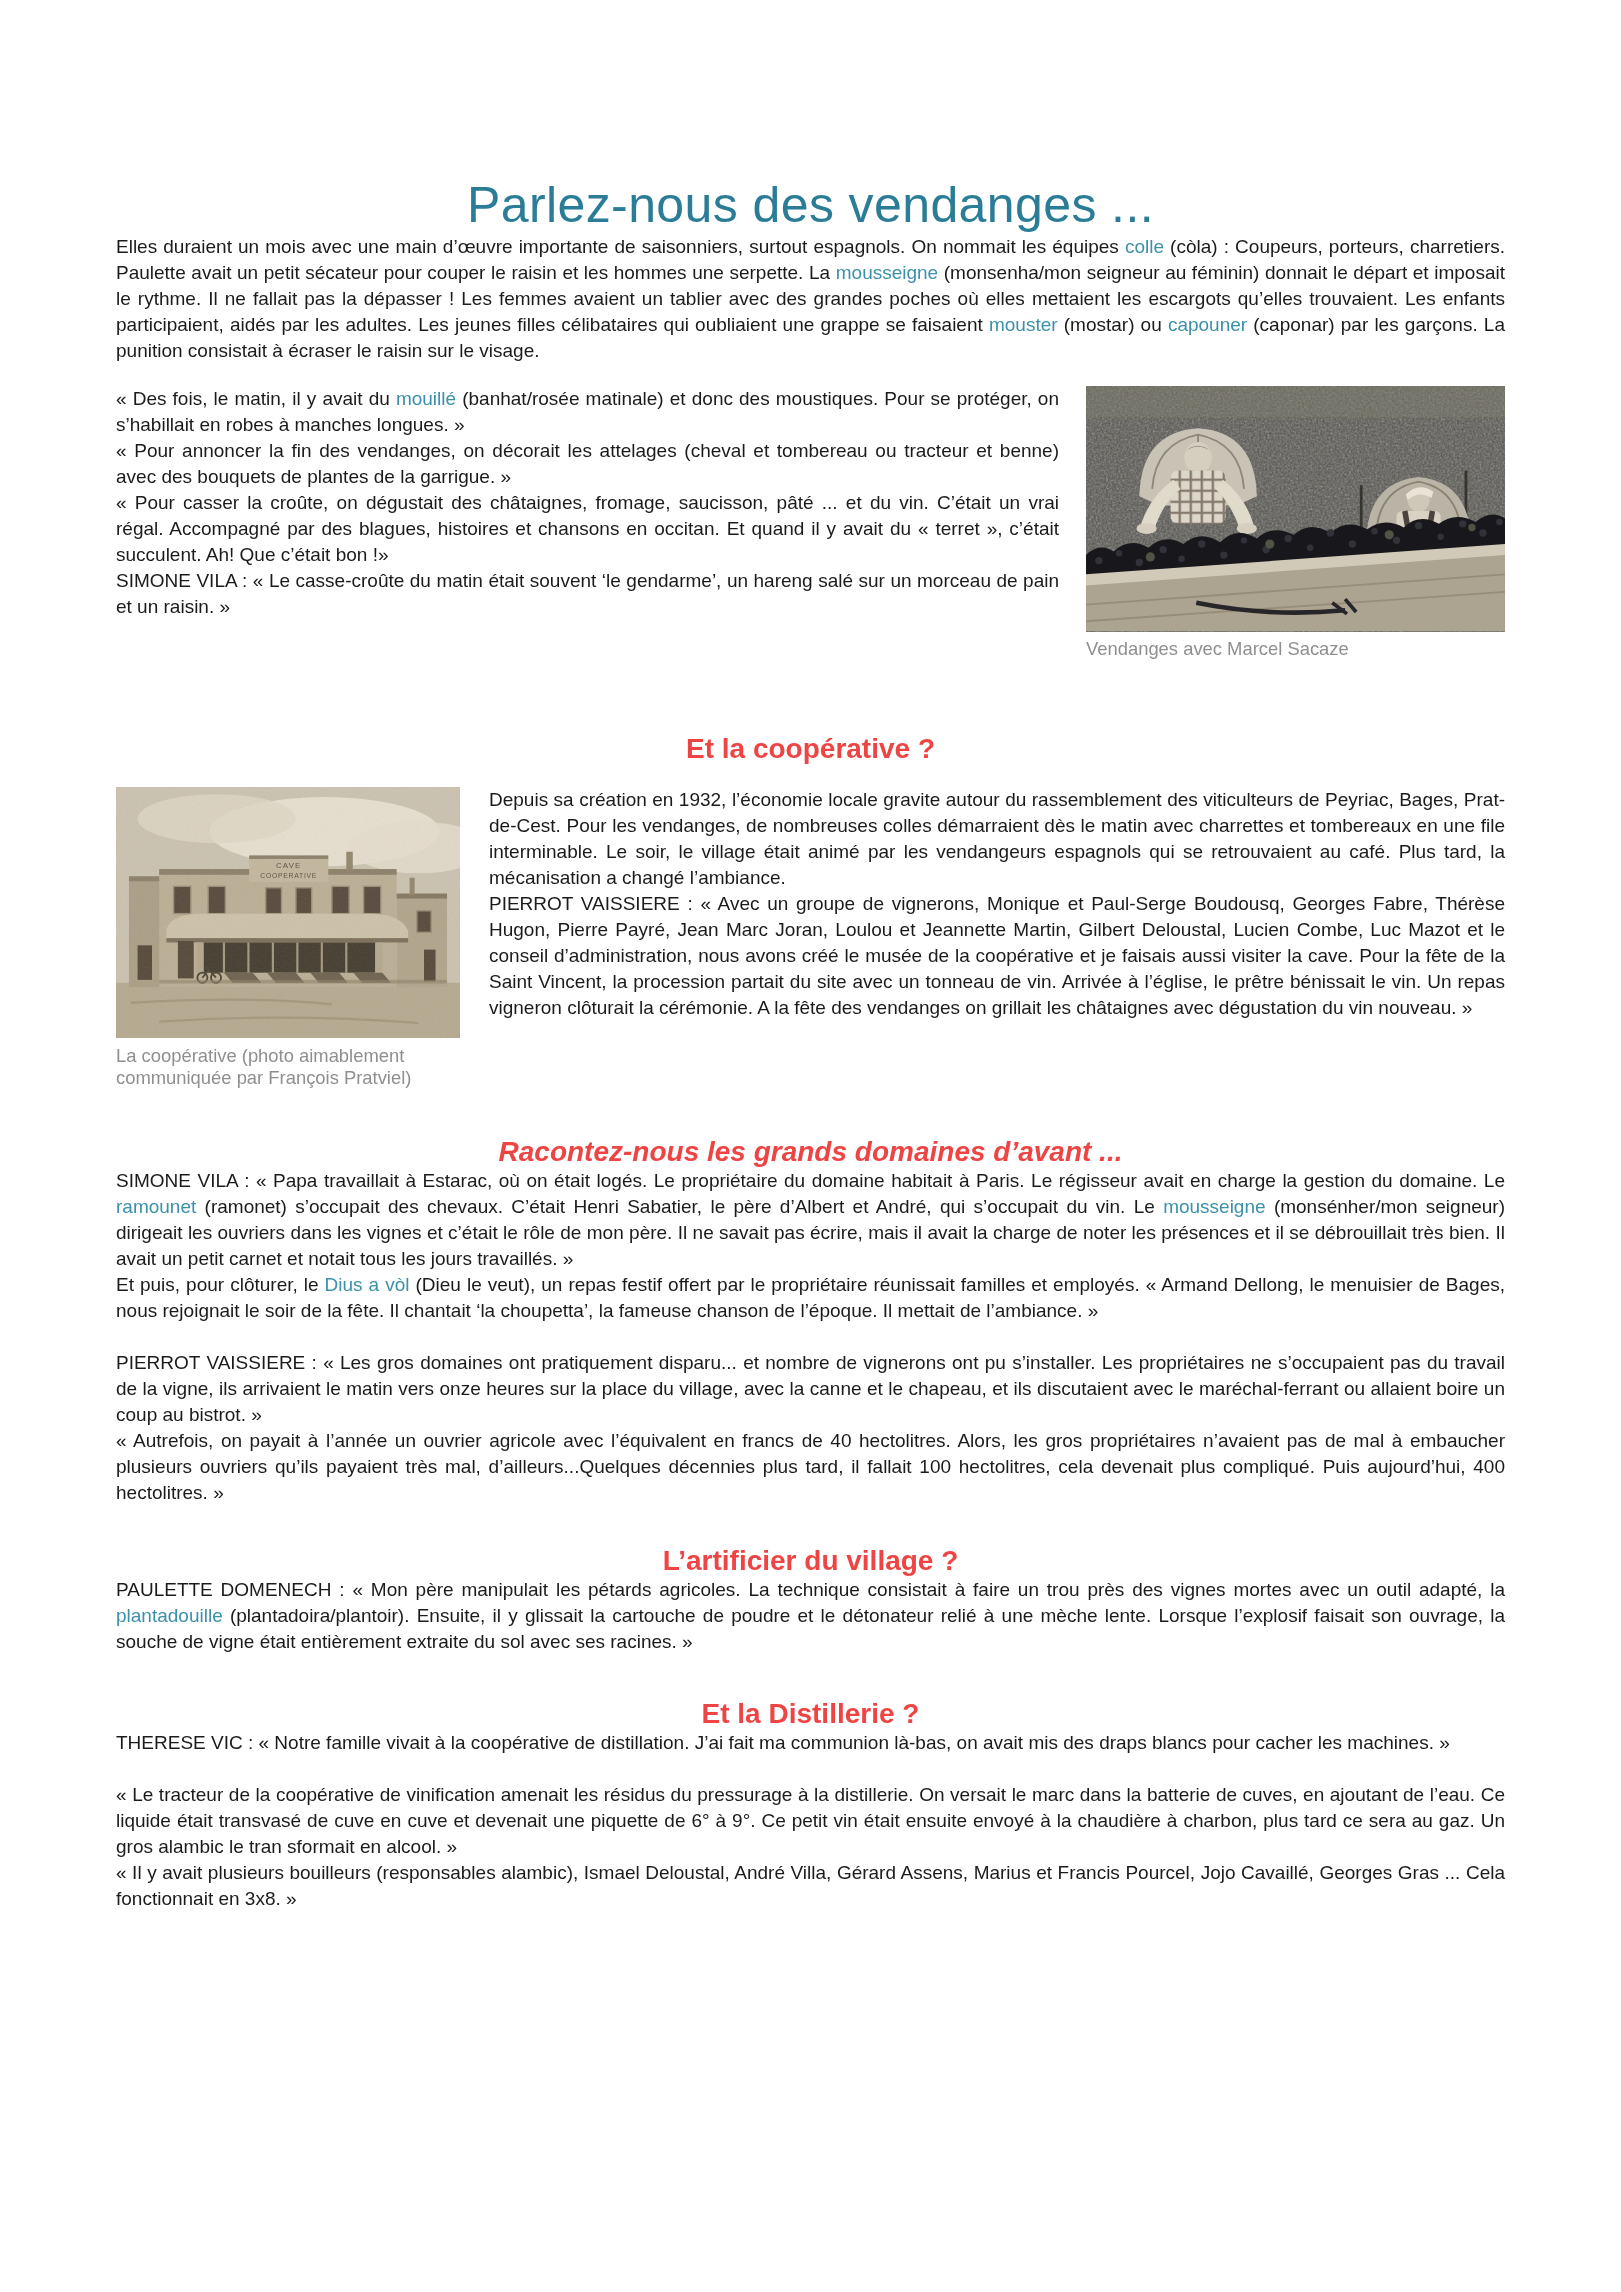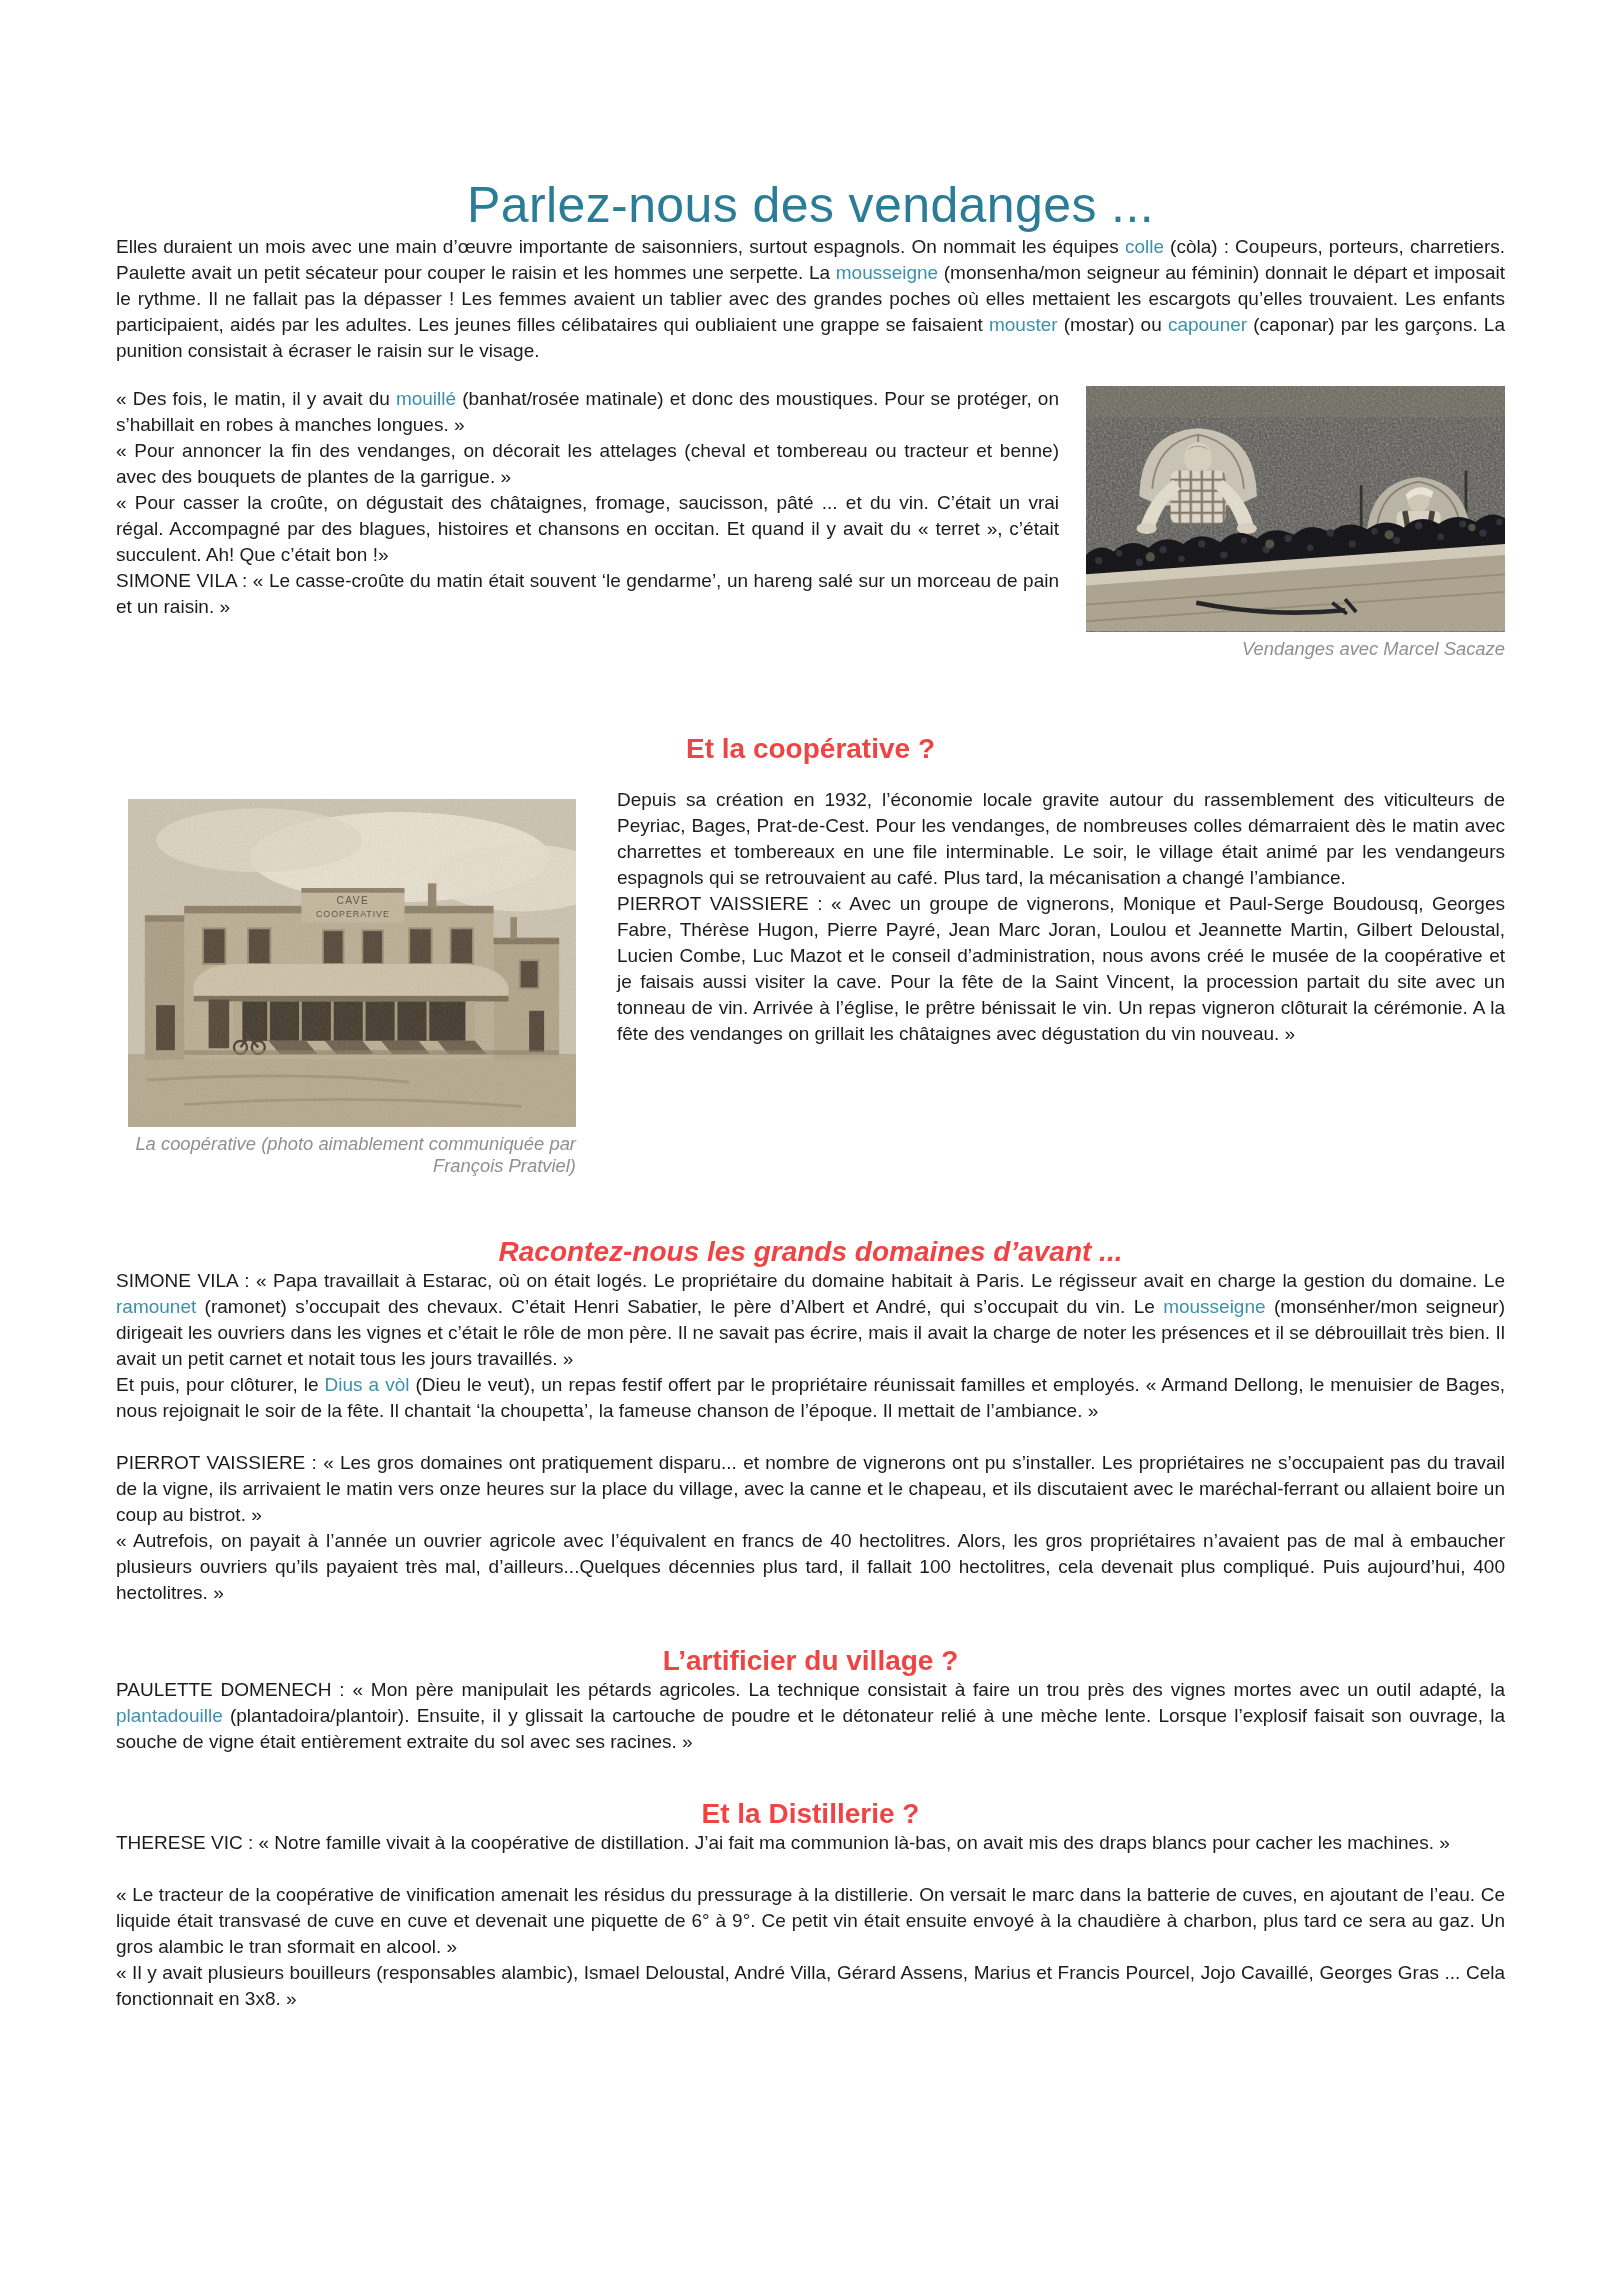--- a/index.html
+++ b/index.html
@@ -42,30 +42,29 @@
   }
   #h-coop{margin-top:73px;}
   #h-domaines{margin-top:47px;font-style:italic;}
   #h-artificier{margin-top:39px;}
   #h-distillerie{margin-top:43px;}
   .row{display:flex;align-items:flex-start;}
   .vendanges-row{margin-top:22.4px;gap:27px;}
   .vendanges-row .col-text{width:943px;flex:none;}
   .vendanges-row figure{flex:1;margin:0;min-width:0;}
   .coop-row{margin-top:21.5px;gap:29px;}
-  .coop-row figure{width:448px;flex:none;margin:12px;}
+  .coop-row figure{width:344px;flex:none;margin:0;}
   .coop-row .col-text{flex:1;min-width:0;}
   svg.photo{display:block;width:100%;height:auto;background:#555;}
   figcaption.caption{
     font-size:18.4px;
     line-height:22px;
     color:var(--caption);
     margin-top:6.3px;
-    text-align:right;
-    font-style:italic;
+    text-align:left;
   }
   .seg-link{color:var(--link);}
 </style>
 </head>
 <body>
 
 <div class="page">
 
   <h1 class="title">Parlez-nous des vendanges ...</h1>
 

